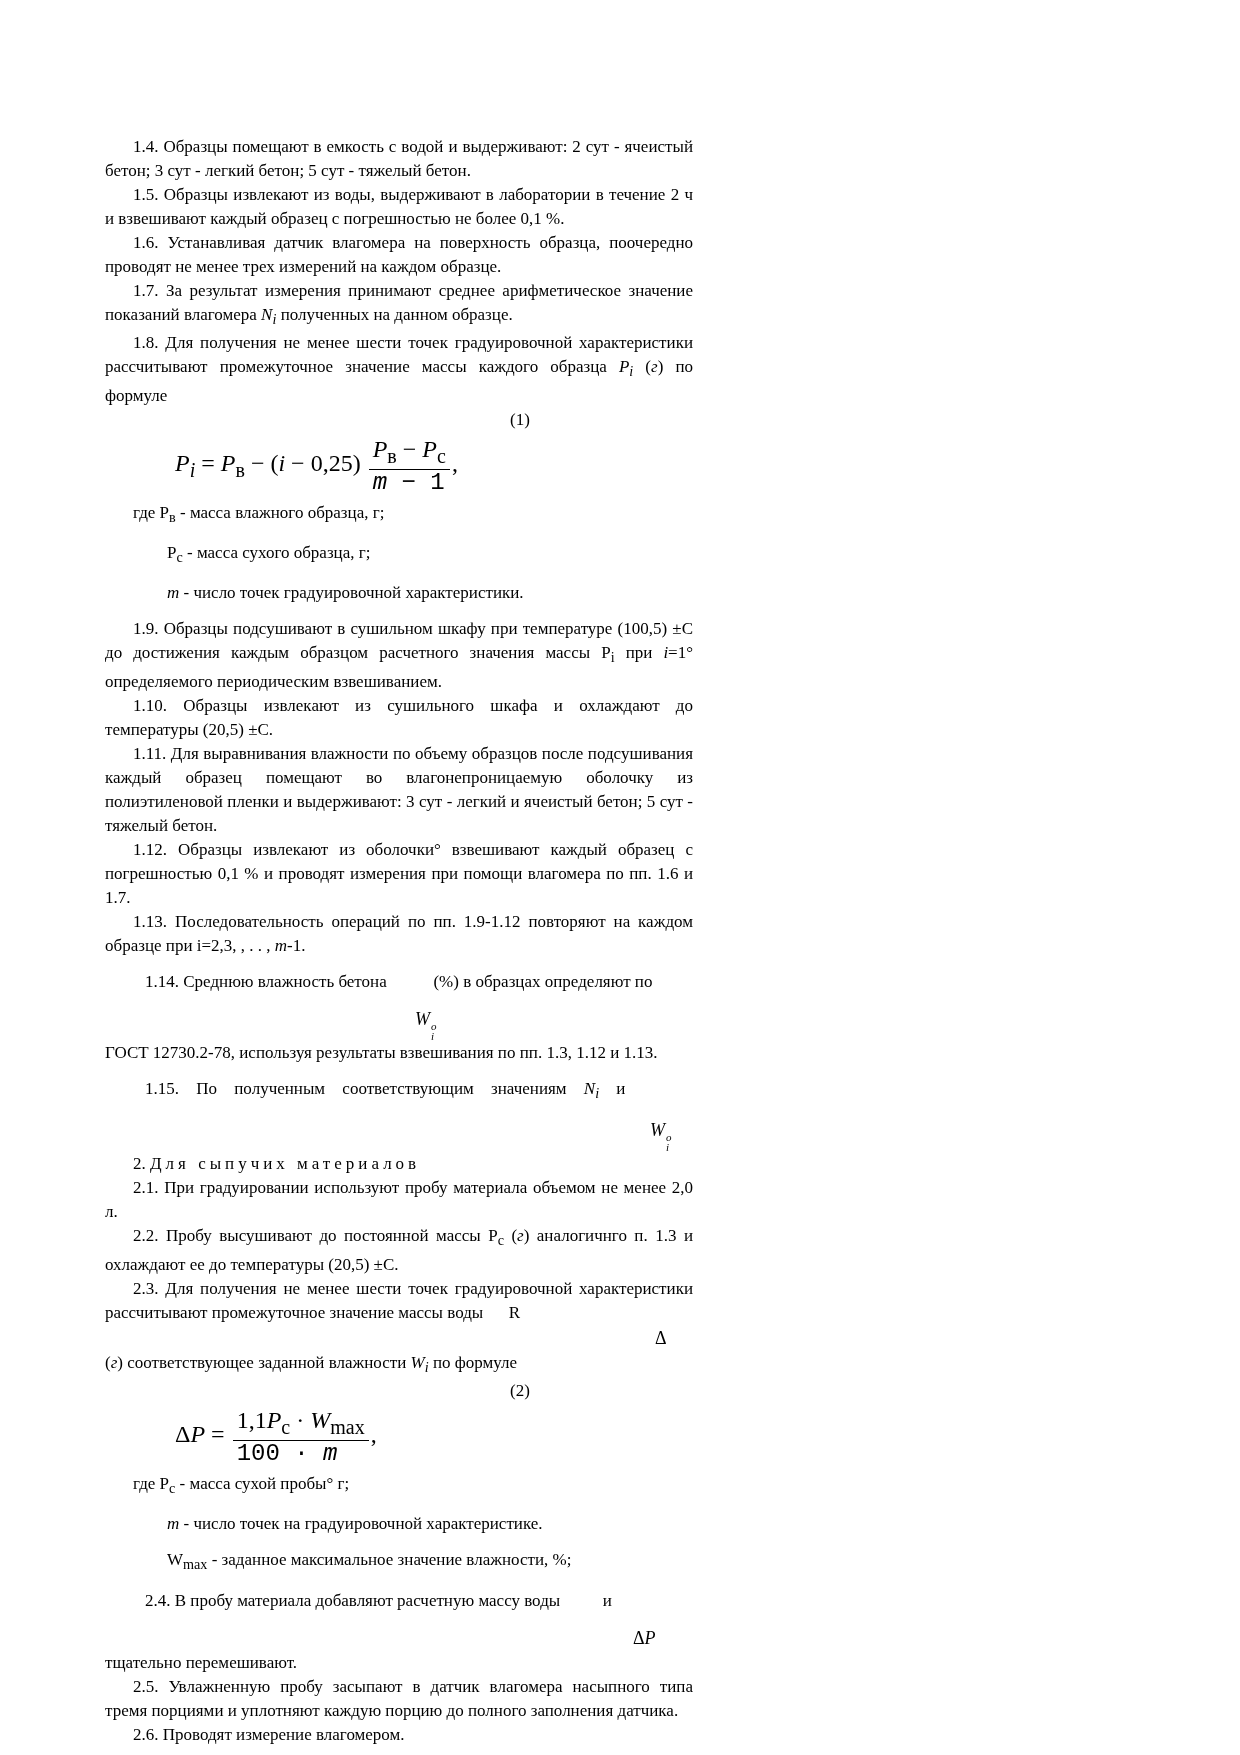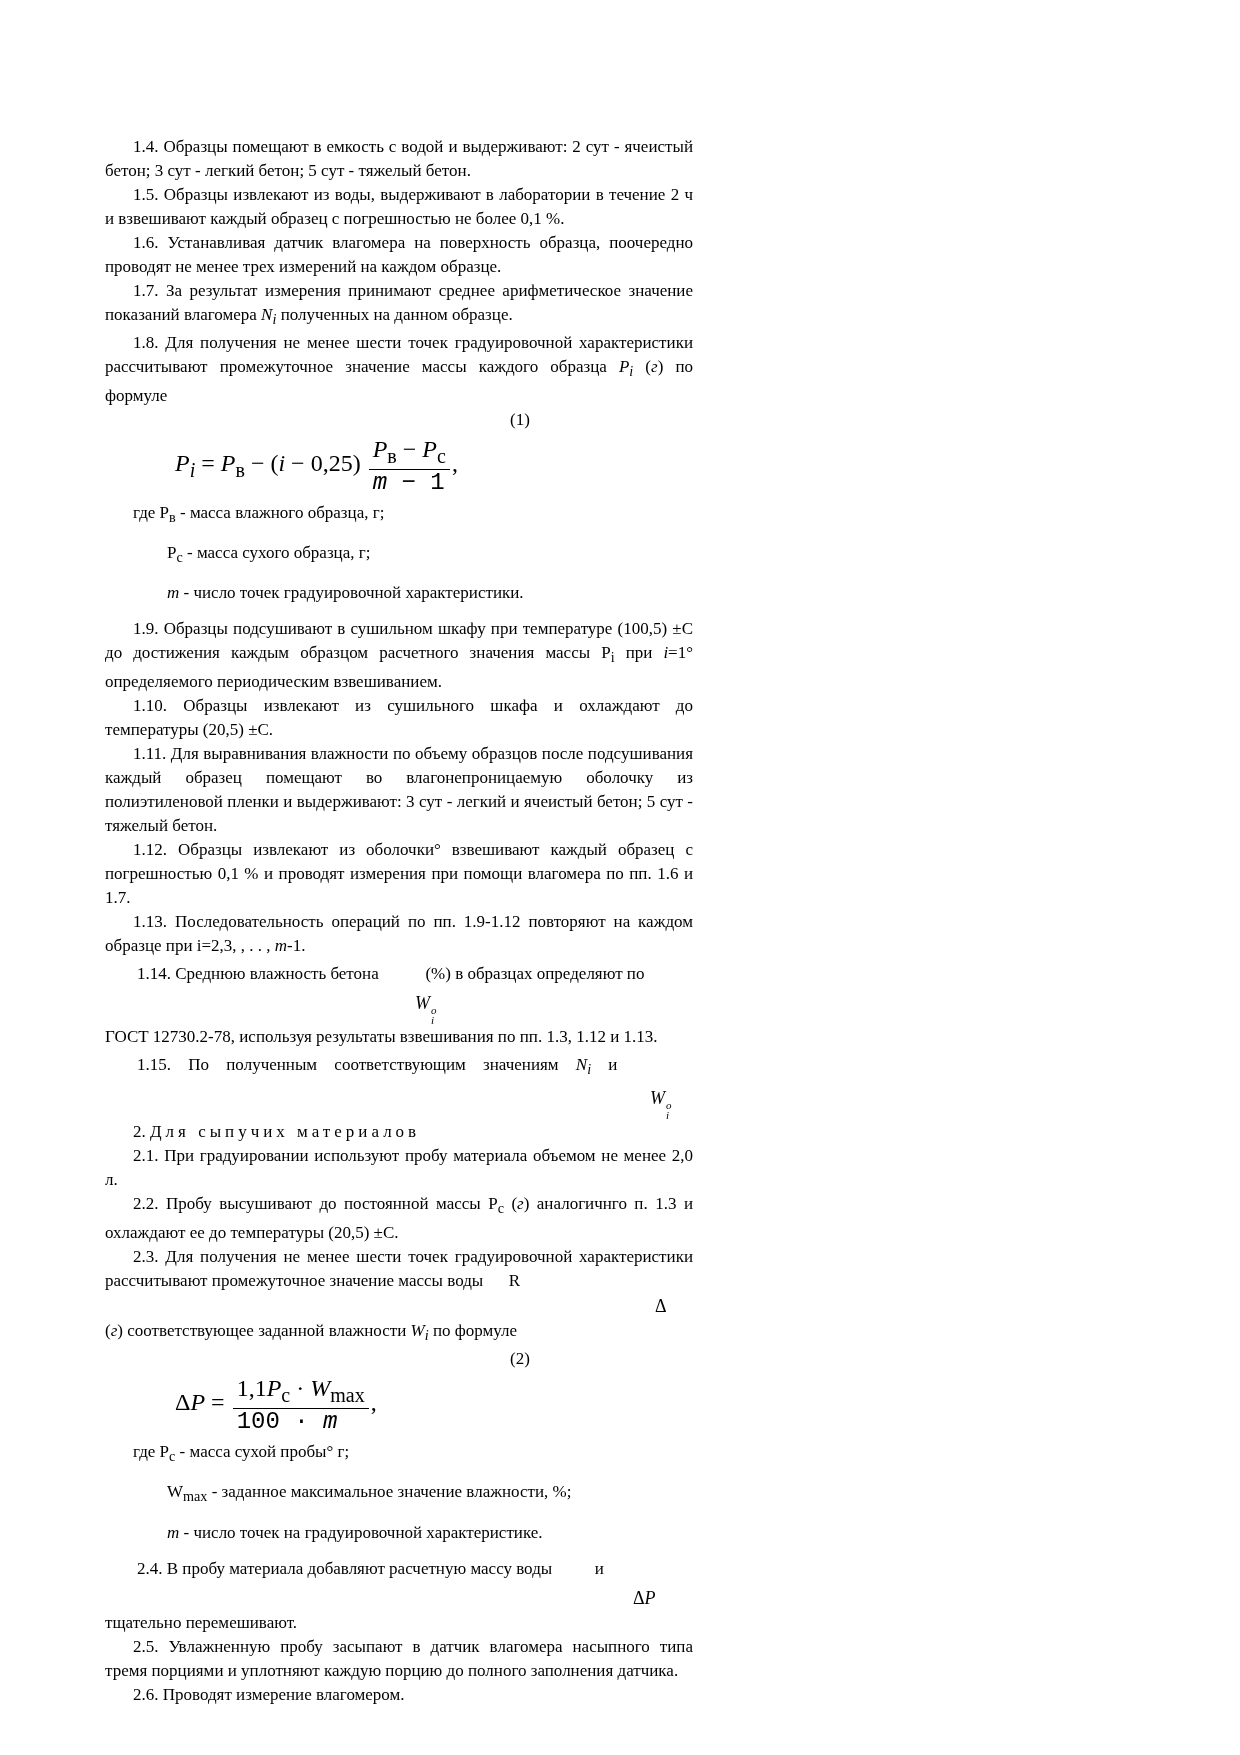--- a/index.html
+++ b/index.html
@@ -22,21 +22,21 @@
     font-size: 17px;
     line-height: 24px;
   }
   .para {
     margin: 0;
     text-align: justify;
     text-indent: 28px;
   }
   .noindent { text-indent: 0; }
   .line {
-    margin: 4px;
+    margin: 12px;
     white-space: nowrap;
     text-indent: 28px;
   }
   .spread { word-spacing: 13px; }
   .where1 { margin: 0; text-indent: 28px; }
   .where2 { margin: 12px; text-indent: 50px; }
   .fnum   { margin: 0; text-indent: 405px; }
   .formula {
     margin: 5px 0 6px 0;
     padding-left: 70px;
@@ -121,22 +121,22 @@
   <p class="para">2.2. Пробу высушивают до постоянной массы Р<sub>с</sub> (<i>г</i>) аналогичнго п. 1.3 и охлаждают ее до температуры (20,5) ±С.</p>
 
   <p class="para">2.3. Для получения не менее шести точек градуировочной характеристики рассчитывают промежуточное значение массы воды&nbsp;&nbsp;&nbsp;&nbsp;&nbsp; R</p>
   <p class="mathline pos-d">Δ</p>
   <p class="para noindent">(<i>г</i>) соответствующее заданной влажности <i>W</i><sub><i>i</i></sub> по формуле</p>
 
   <p class="fnum">(2)</p>
   <p class="formula">Δ<i>P</i> = <span class="frac"><span class="fn">1,1<i>P</i><sub>с</sub> · <i>W</i><sub>max</sub></span><span class="fd">100 · <i>m</i></span></span>,</p>
 
   <p class="where1">где Р<sub>с</sub> - масса сухой пробы° г;</p>
+  <p class="where2"><i>m</i> - число точек на градуировочной характеристике.</p>
   <p class="where2">W<sub>max</sub> - заданное максимальное значение влажности, %;</p>
-  <p class="where2"><i>m</i> - число точек на градуировочной характеристике.</p>
 
   <p class="line">2.4. В пробу материала добавляют расчетную массу воды&nbsp;&nbsp;&nbsp;&nbsp;&nbsp;&nbsp;&nbsp;&nbsp;&nbsp; и</p>
   <p class="mathline pos-dp">Δ<i>P</i></p>
   <p class="para noindent">тщательно перемешивают.</p>
 
   <p class="para">2.5. Увлажненную пробу засыпают в датчик влагомера насыпного типа тремя порциями и уплотняют каждую порцию до полного заполнения датчика.</p>
   <p class="para">2.6. Проводят измерение влагомером.</p>
 </div>
 
 </body></html>

